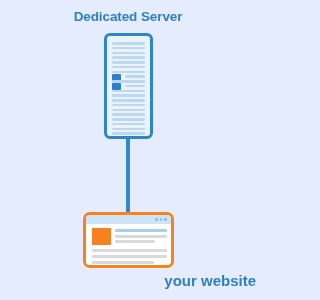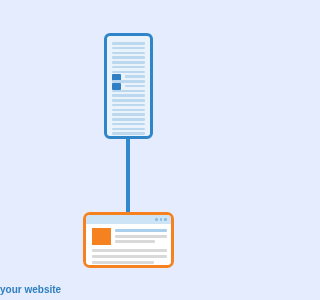--- a/index.html
+++ b/index.html
@@ -133,35 +133,36 @@
   .bline {
     position: absolute;
     height: 2.6px;
     border-radius: 1px;
   }
   .bline.blue  { background: #a9cfec; }
   .bline.gray  { background: #d9d9d9; }
 
   .caption {
     position: absolute;
-    top: 284px;
-    left: 0;
-    width: 256px;
-    text-align: left;
-    font-size: 10px;
+    top: 272px;
+    left: 0;
+    width: 256px;
+    text-align: right;
+    font-size: 15px;
     font-weight: bold;
     color: #2f7fc1;
     white-space: nowrap;
   }
 </style>
 </head>
 <body>
 
 <div id="stage">
 
+  <div class="title">Dedicated Server</div>
 
   <div class="connector"></div>
 
   <div class="server">
     <div class="server-inner" id="server-inner">
         <div class="stripe" style="top: 2px; background: rgb(188, 216, 239);"></div>
         <div class="stripe" style="top: 6.75px; background: rgb(188, 216, 239);"></div>
         <div class="stripe" style="top: 11.5px; background: rgb(188, 216, 239);"></div>
         <div class="stripe" style="top: 16.25px; background: rgb(188, 216, 239);"></div>
         <div class="stripe" style="top: 21px; background: rgb(188, 216, 239);"></div>

